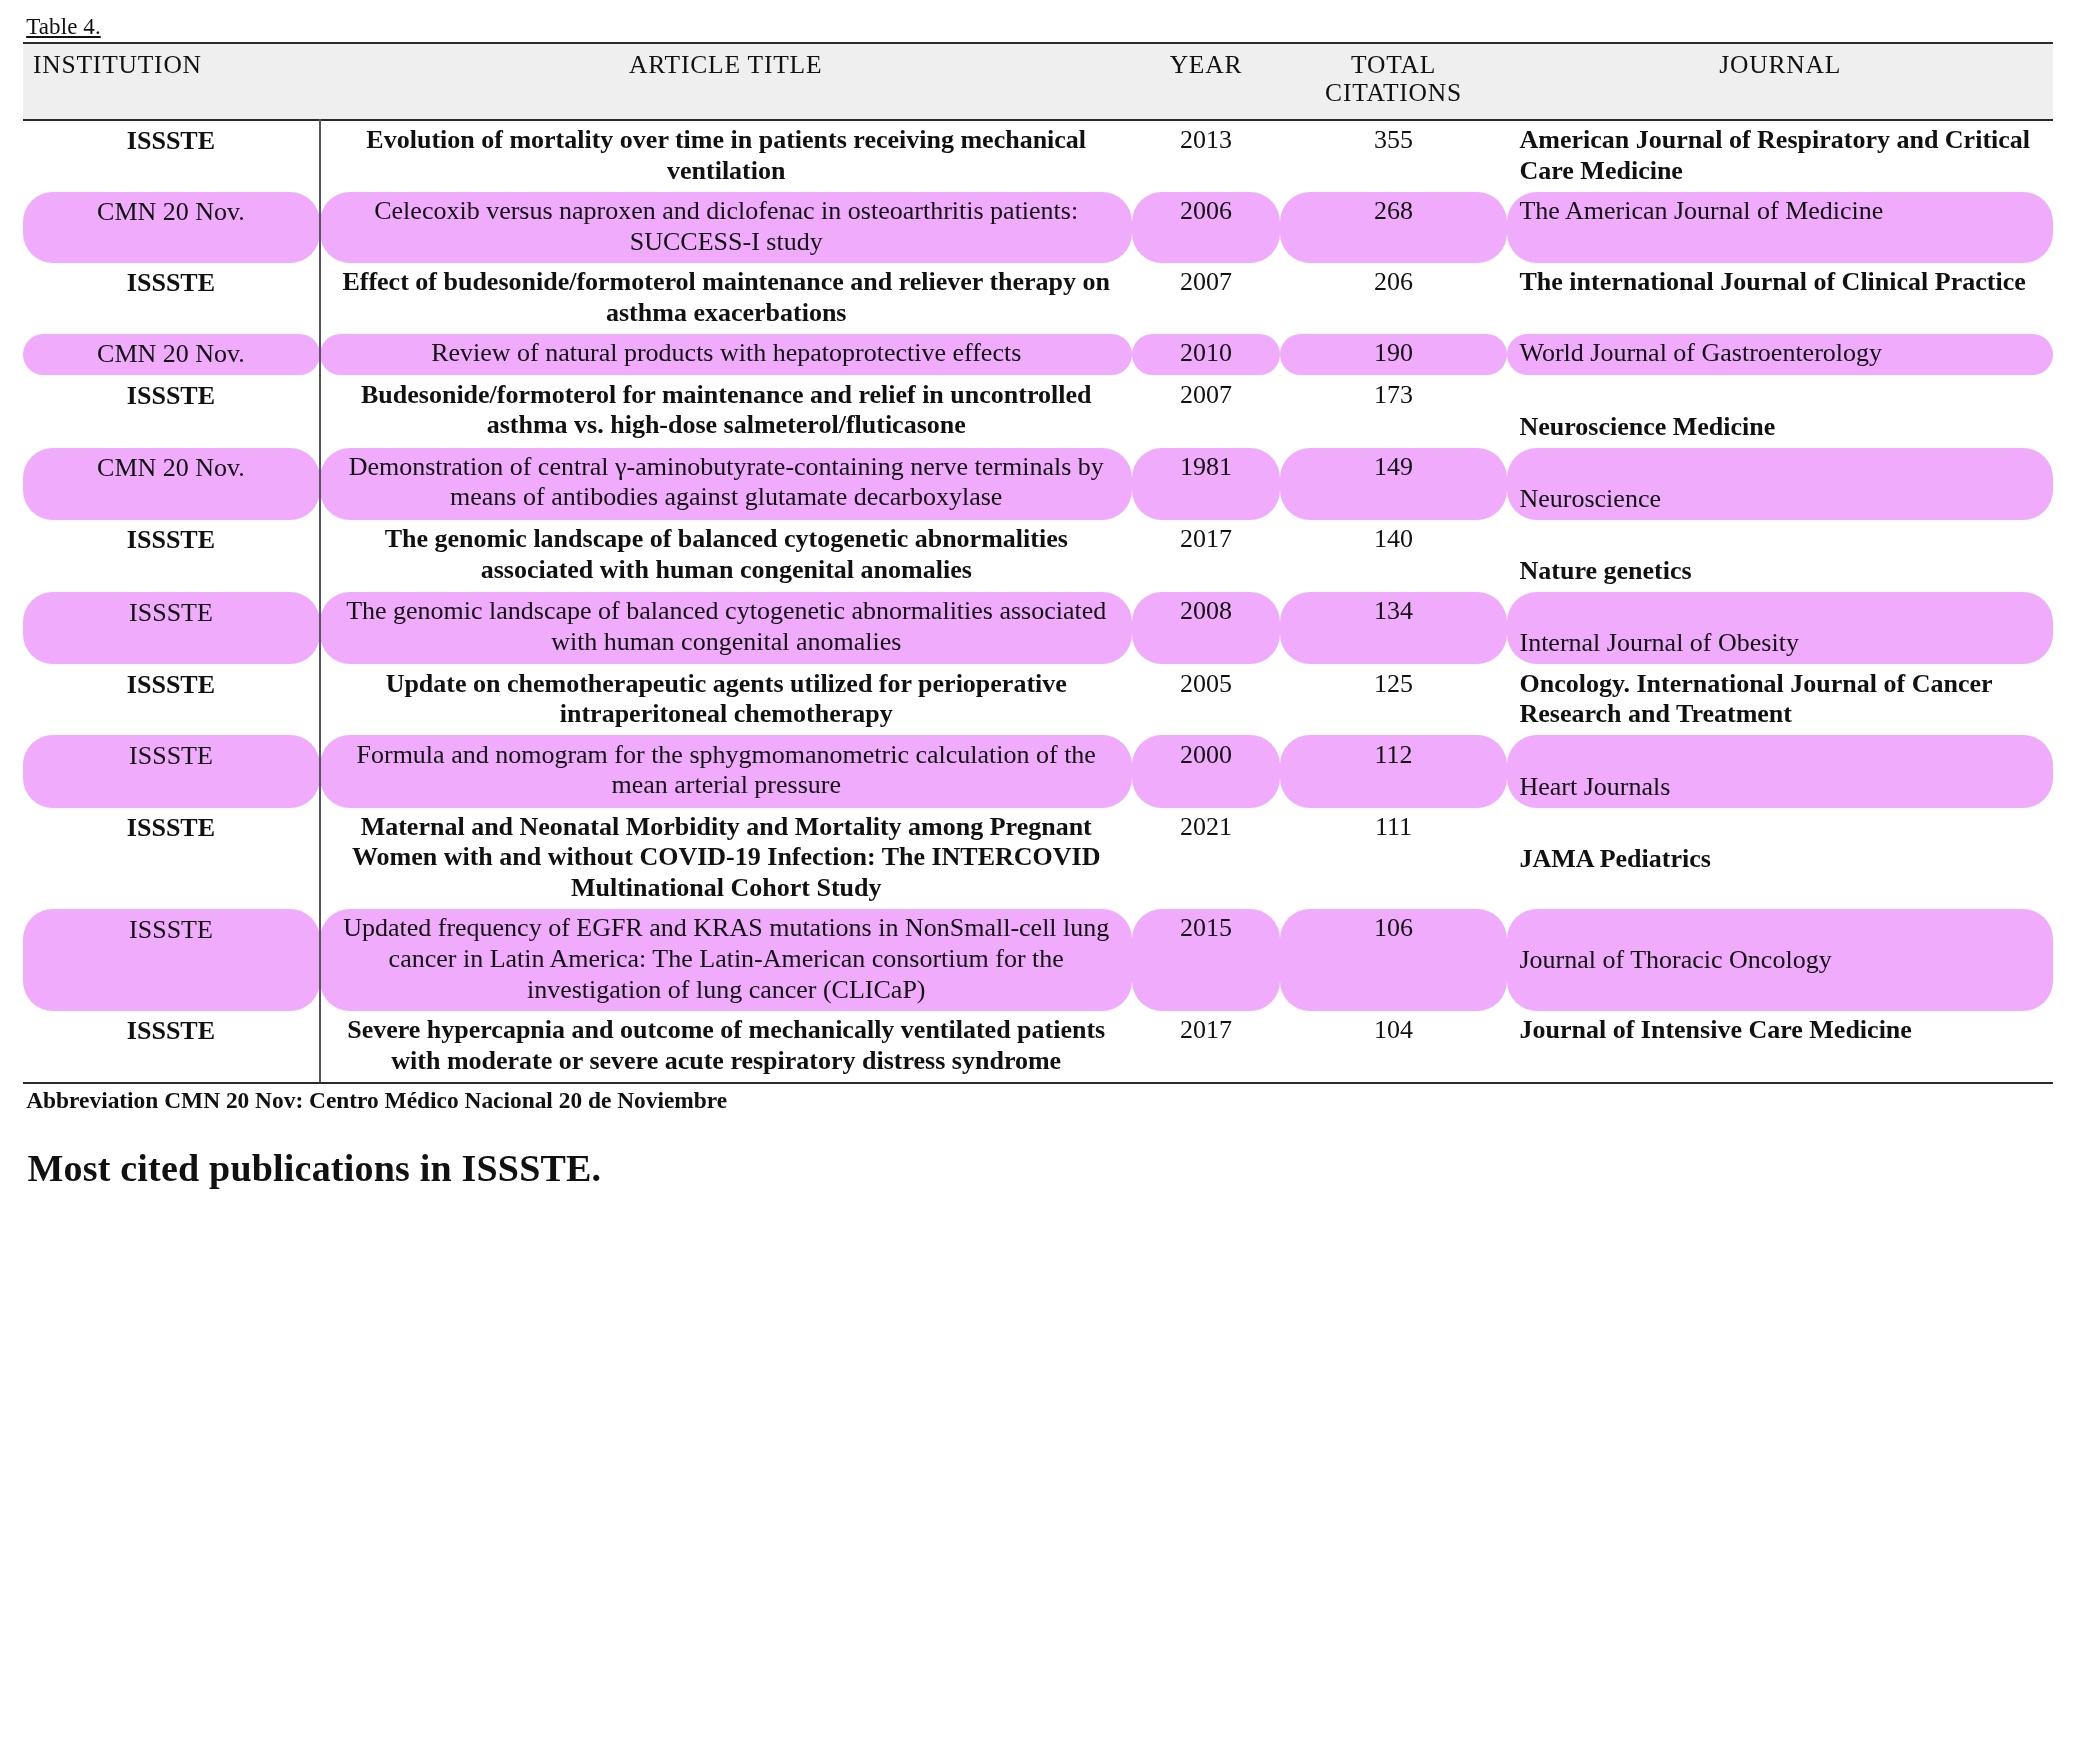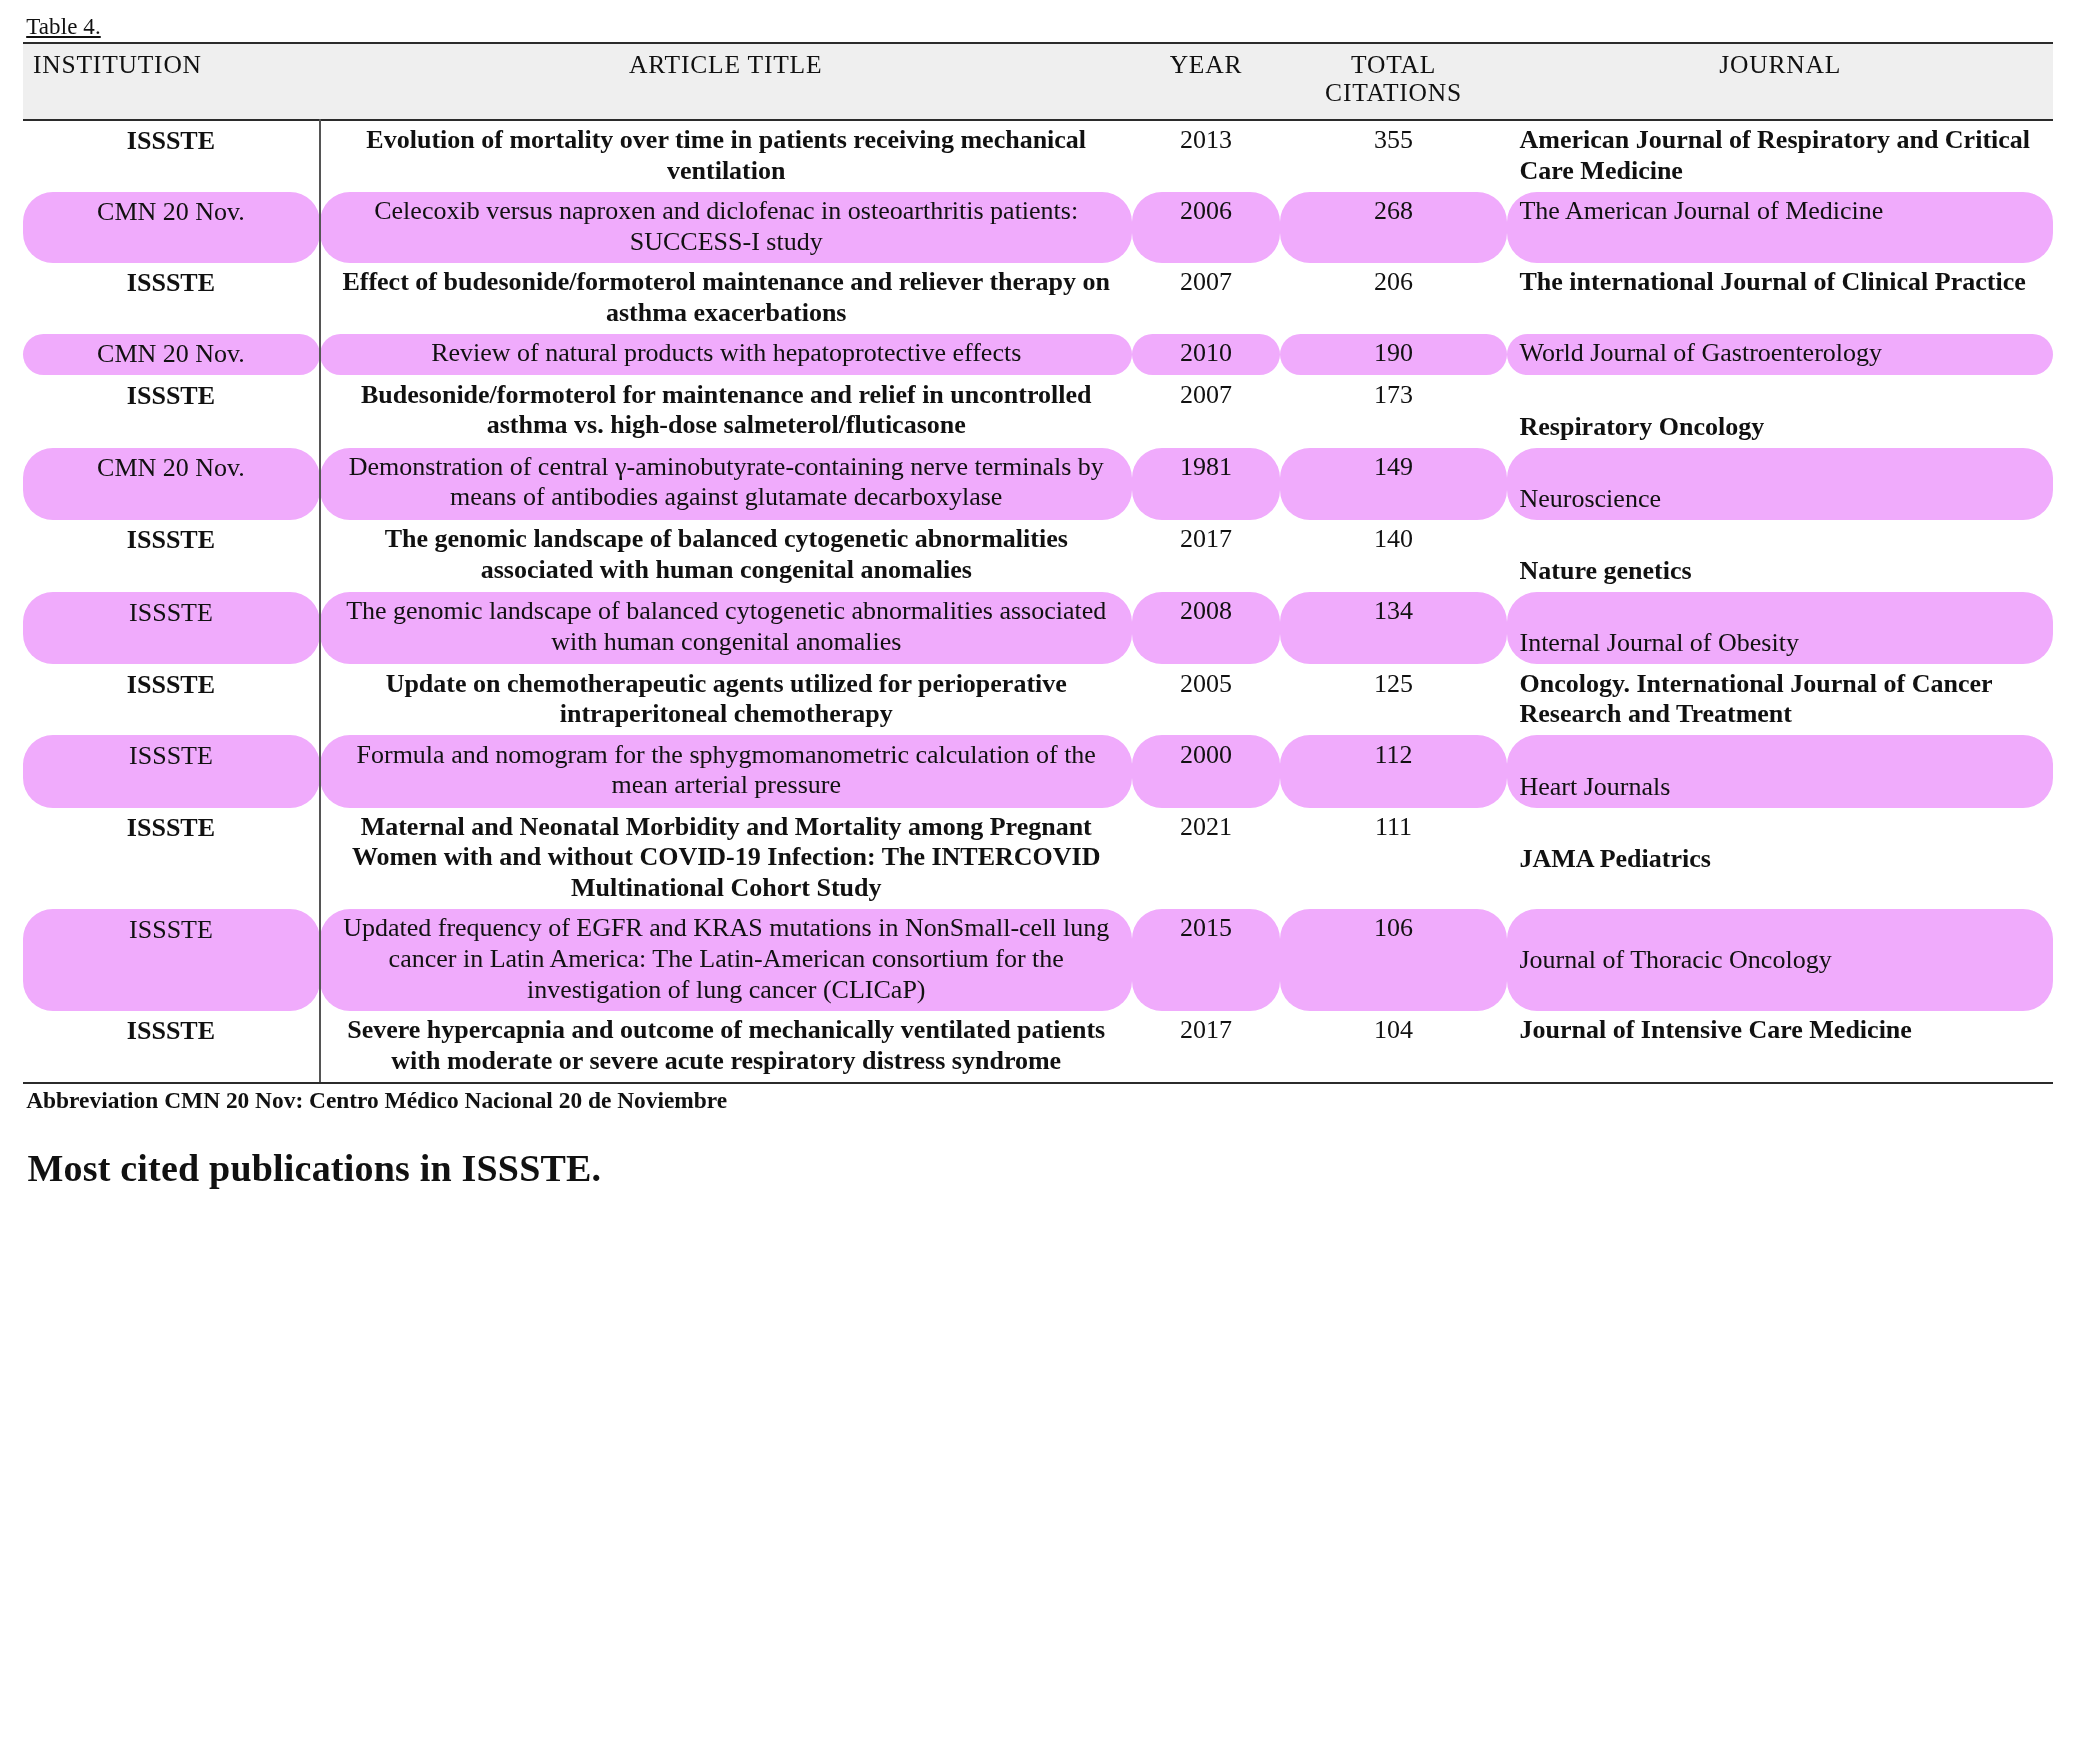--- a/index.html
+++ b/index.html
@@ -183,21 +183,21 @@
           <td class="jour">
             <span class="jour-bottom">World Journal of Gastroenterology</span>
           </td>
         </tr>
         <tr class="plain">
           <td class="inst bold">ISSSTE</td>
           <td class="title bold">Budesonide/formoterol for maintenance and relief in uncontrolled asthma vs. high-dose salmeterol/fluticasone</td>
           <td class="year">2007</td>
           <td class="cit">173</td>
           <td class="jour bold">
-            <span class="jour-bottom jour-pad-1">Respiratory Oncology</span>
+            <span class="jour-bottom jour-pad-1">Neuroscience Medicine</span>
           </td>
         </tr>
         <tr class="alt">
           <td class="inst">CMN 20 Nov.</td>
           <td class="title">Demonstration of central γ-aminobutyrate-containing nerve terminals by means of antibodies against glutamate decarboxylase</td>
           <td class="year">1981</td>
           <td class="cit">149</td>
           <td class="jour">
             <span class="jour-bottom jour-pad-1">Neuroscience</span>
           </td>

